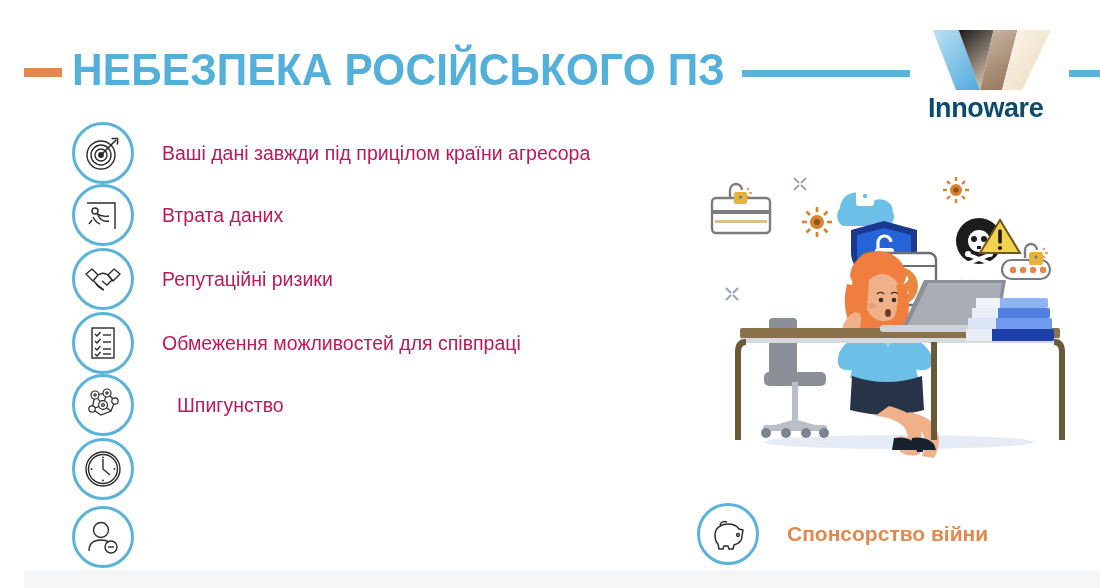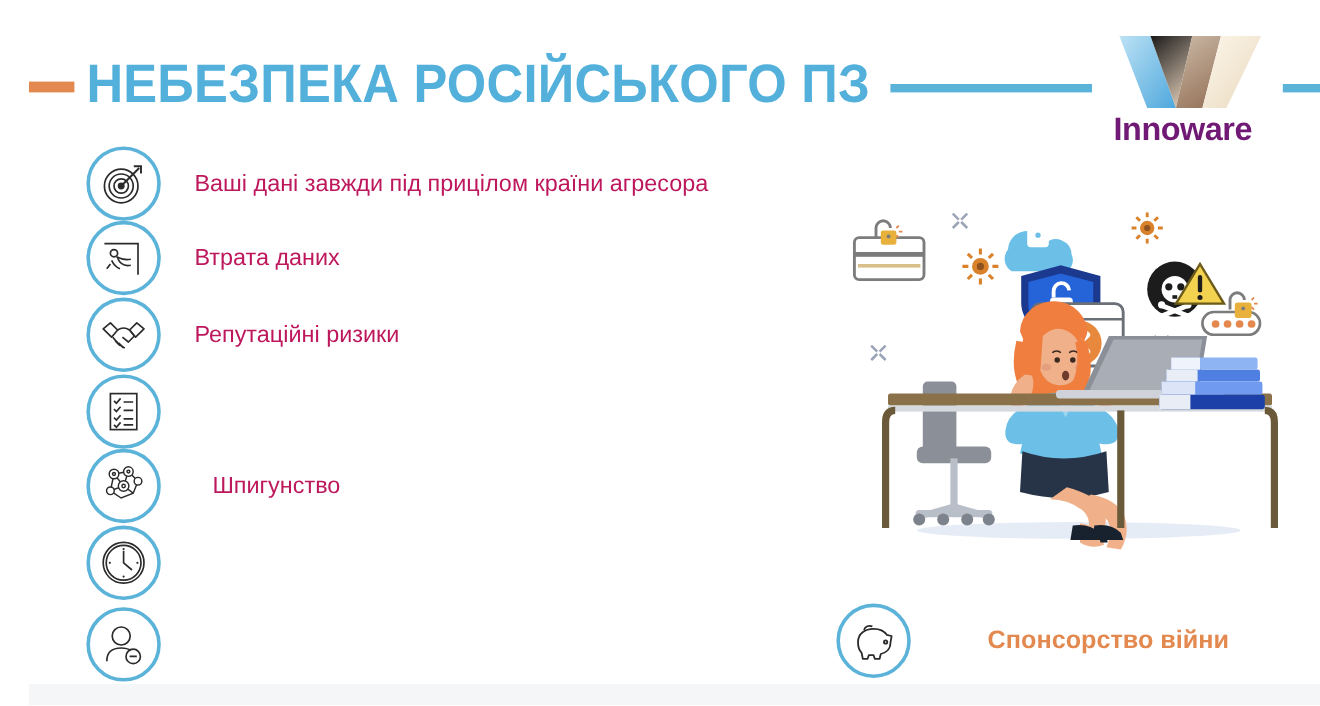--- a/index.html
+++ b/index.html
@@ -75,21 +75,21 @@
     left: 898px;
     top: 26px;
     width: 140px;
     height: 96px;
   }
   .logo-mark { display:block; }
   .logo-word {
     margin-top: 1px;
     font-size: 27px;
     font-weight: bold;
-    color: #701a75;
+    color: #0c4a6e;
     letter-spacing: -0.4px;
     text-align: left;
     padding-left: 6px;
     font-family: "Liberation Sans", sans-serif;
   }
 
   
   .bullet-list {
     position: absolute;
     left: 48px;
@@ -124,21 +124,20 @@
     font-family: "Liberation Sans", sans-serif;
   }
 
   
   .sponsor {
     position: absolute;
     left: 673px;
     top: 503px;
     display: flex;
     align-items: center;
-    gap: 36px;
   }
   .sponsor-icon {
     width: 62px;
     height: 62px;
     border-radius: 50%;
     border: 3px solid #5bb3d9;
     box-sizing: border-box;
     display: flex;
     align-items: center;
     justify-content: center;
@@ -254,20 +253,21 @@
           <path d="M12 11 l2 2 l3.5 -4"></path>
             <path d="M20 12 h8"></path>
           <path d="M12 18 l2 2 l3.5 -4"></path>
             <path d="M20 19 h8"></path>
           <path d="M12 25 l2 2 l3.5 -4"></path>
             <path d="M20 26 h8"></path>
           <path d="M12 31 l2 2 l3.5 -4"></path>
             <path d="M20 31 h8"></path>
         </svg>
       </div>
+      <div class="bullet-text">Обмеження можливостей для співпраці</div>
     </div>
 
     <div class="bullet-row" style="top:254px;gap:15px;">
       <div class="bullet-icon">
         <svg width="40" height="40" viewBox="0 0 40 40" fill="none" stroke="#2b2b2b" stroke-width="1.2">
           <path d="M12 10 L24 8 L32 16 L28 26 L18 30 L9 24 Z"></path>
           <path d="M12 10 L20 20 L28 26"></path>
             <path d="M24 8 L20 20 L9 24"></path>
           <circle cx="12" cy="10" r="4" fill="#fff"></circle>
           <circle cx="24" cy="8" r="4" fill="#fff"></circle>

